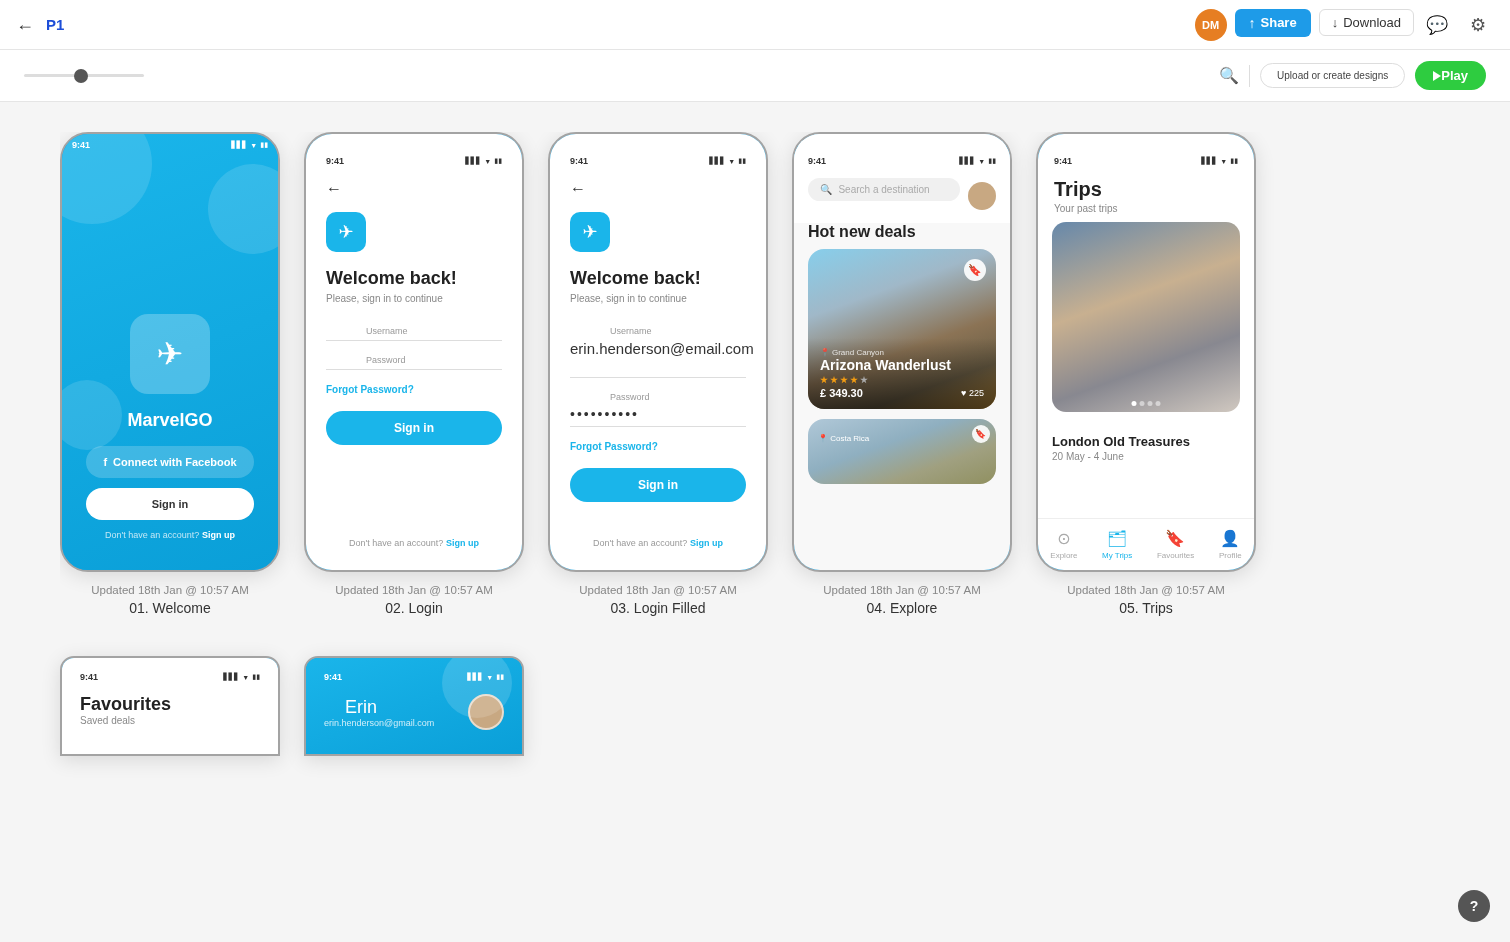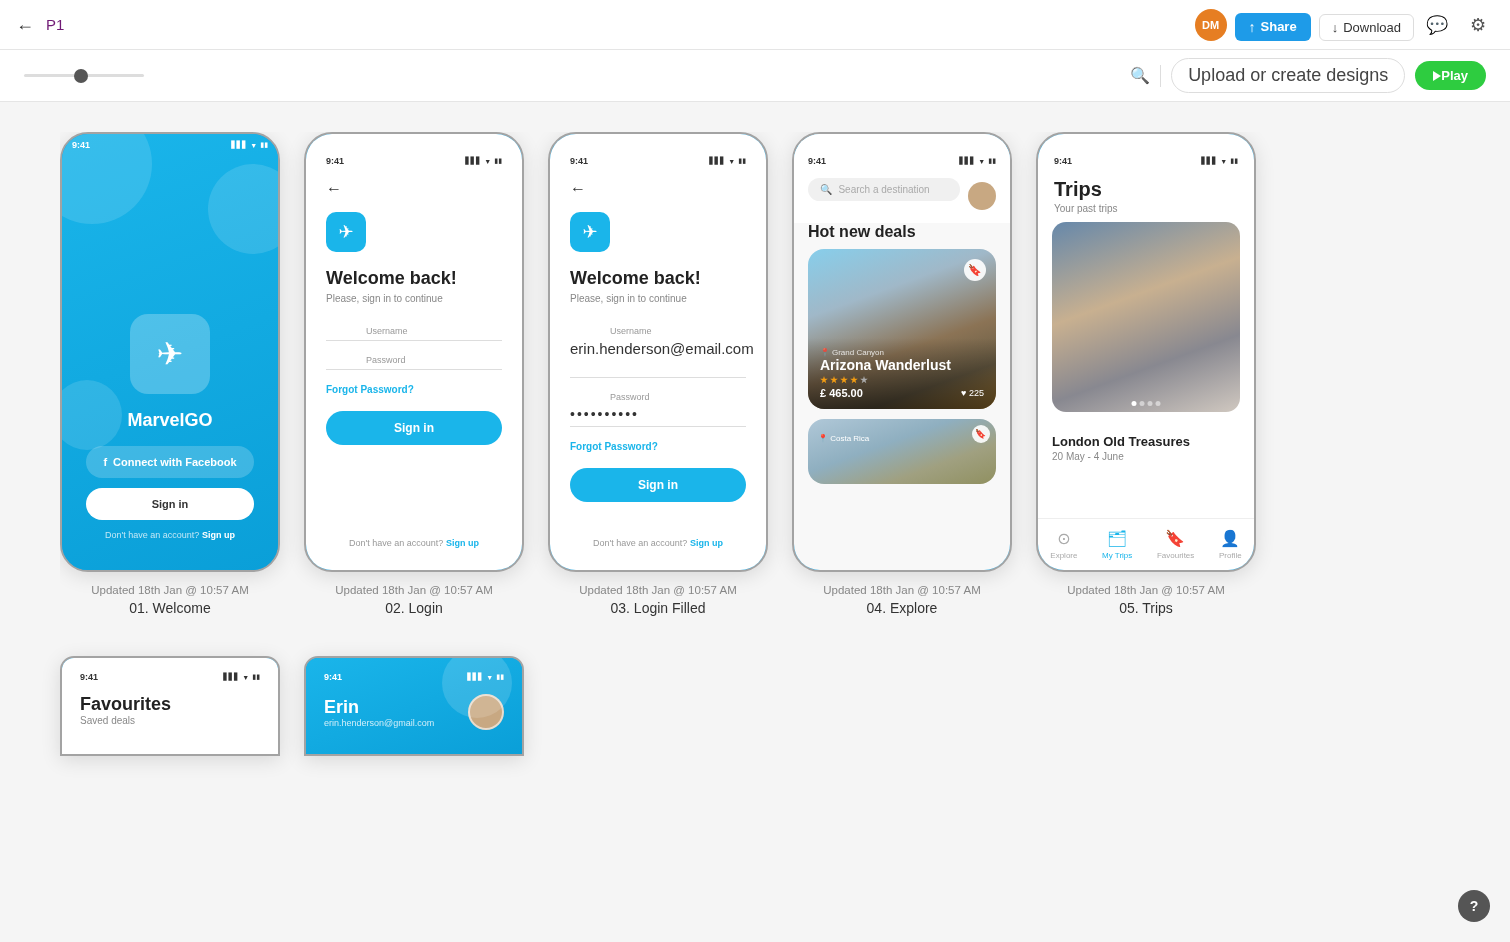--- a/index.html
+++ b/index.html
@@ -6,22 +6,22 @@
     body { font-family: -apple-system, BlinkMacSystemFont, 'Segoe UI', sans-serif; background: #f5f5f5; min-height: 942px; overflow-x: hidden; }
 
     
     .topbar {
       display: flex; align-items: center; justify-content: space-between;
       background: #fff; height: 50px; padding: 0 16px;
       border-bottom: 1px solid #e5e5e5; position: sticky; top: 0; z-index: 100;
     }
     .topbar-left { display: flex; align-items: center; gap: 12px; }
     .back-btn { background: none; border: none; cursor: pointer; font-size: 18px; color: #333; }
-    .page-title { font-size: 15px; font-weight: 400; color: #701a75; }
-    .topbar-right { display: flex; align-items: flex-end; gap: 8px; }
+    .page-title { font-size: 15px; font-weight: 700; color: #1d4ed8; }
+    .topbar-right { display: flex; align-items: flex-start; gap: 8px; }
     .avatar-btn {
       width: 32px; height: 32px; border-radius: 50%; background: #e67e22;
       display: flex; align-items: center; justify-content: center;
       font-size: 11px; font-weight: 700; color: #fff; cursor: pointer; border: none;
     }
     .share-btn {
       background: #1e9be8; color: #fff; border: none; border-radius: 6px;
       padding: 6px 14px; font-size: 13px; font-weight: 600; cursor: pointer;
       display: flex; align-items: center; gap: 5px;
     }
@@ -49,21 +49,21 @@
     }
     .slider-thumb {
       width: 14px; height: 14px; background: #555; border-radius: 50%;
       position: absolute; top: -5.5px; left: 42%;
     }
     .toolbar-right { display: flex; align-items: center; gap: 10px; }
     .search-icon-btn { background: none; border: none; cursor: pointer; font-size: 16px; color: #555; }
     .divider-v { width: 1px; height: 22px; background: #ddd; }
     .upload-btn {
       background: #fff; border: 1.5px solid #ddd; border-radius: 20px;
-      padding: 6px 16px; font-size: 18px; color: #444; cursor: pointer;
+      padding: 6px 16px; font-size: 10px; color: #444; cursor: pointer;
     }
     .play-btn {
       background: #2ecc40; color: #fff; border: none; border-radius: 20px;
       padding: 7px 18px; font-size: 13px; font-weight: 600; cursor: pointer;
       display: flex; align-items: center; gap: 0;
     }
     .play-triangle { width: 0; height: 0; border-top: 5px solid transparent; border-bottom: 5px solid transparent; border-left: 8px solid #fff; }
 
     
     .main-content { padding: 30px 60px; background: #f5f5f5; min-height: calc(942px - 102px); }
@@ -368,21 +368,21 @@
               </div>
               <div class="s4-card-title">Arizona Wanderlust</div>
               <div class="s4-card-stars">
                 <div class="s4-star"></div>
                 <div class="s4-star"></div>
                 <div class="s4-star"></div>
                 <div class="s4-star"></div>
                 <div class="s4-star s4-star-empty"></div>
               </div>
               <div style="display:flex;justify-content:space-between;align-items:center;">
-                <div class="s4-card-price">£ 465.00</div>
+                <div class="s4-card-price">£ 349.30</div>
                 <div style="font-size:9px;color:#fff;">
                   <span>♥</span>
                   <span>225</span>
                 </div>
               </div>
             </div>
           </div>
 
           <div class="s4-small-card">
             <div class="costa-card"></div>
@@ -484,21 +484,21 @@
             <div class="status-icons">
               <span style="font-size:7px;color:#fff;">▋▋▋</span>
               <span style="font-size:7px;color:#fff;">▼</span>
               <span style="font-size:7px;color:#fff;">▮▮</span>
             </div>
           </div>
 
           <div style="position:absolute;width:70px;height:70px;background:rgba(255,255,255,0.15);border-radius:50%;top:-10px;right:10px;"></div>
           <div style="display:flex;align-items:center;gap:10px;margin-top:6px;">
             <div>
-              <div style="font-size:18px;font-weight:700;color:#fff;">Erin</div>
+              <div style="font-size:18px;font-weight:400;color:#fff;margin-left:21px;">Erin</div>
               <div style="font-size:9px;color:rgba(255,255,255,0.8);">erin.henderson@gmail.com</div>
             </div>
             <div style="width:36px;height:36px;border-radius:50%;background:#c8a882;margin-left:auto;overflow:hidden;border:2px solid rgba(255,255,255,0.6);"></div>
           </div>
         </div>
       </div>
     </div>
   </div>
 </div>
 

